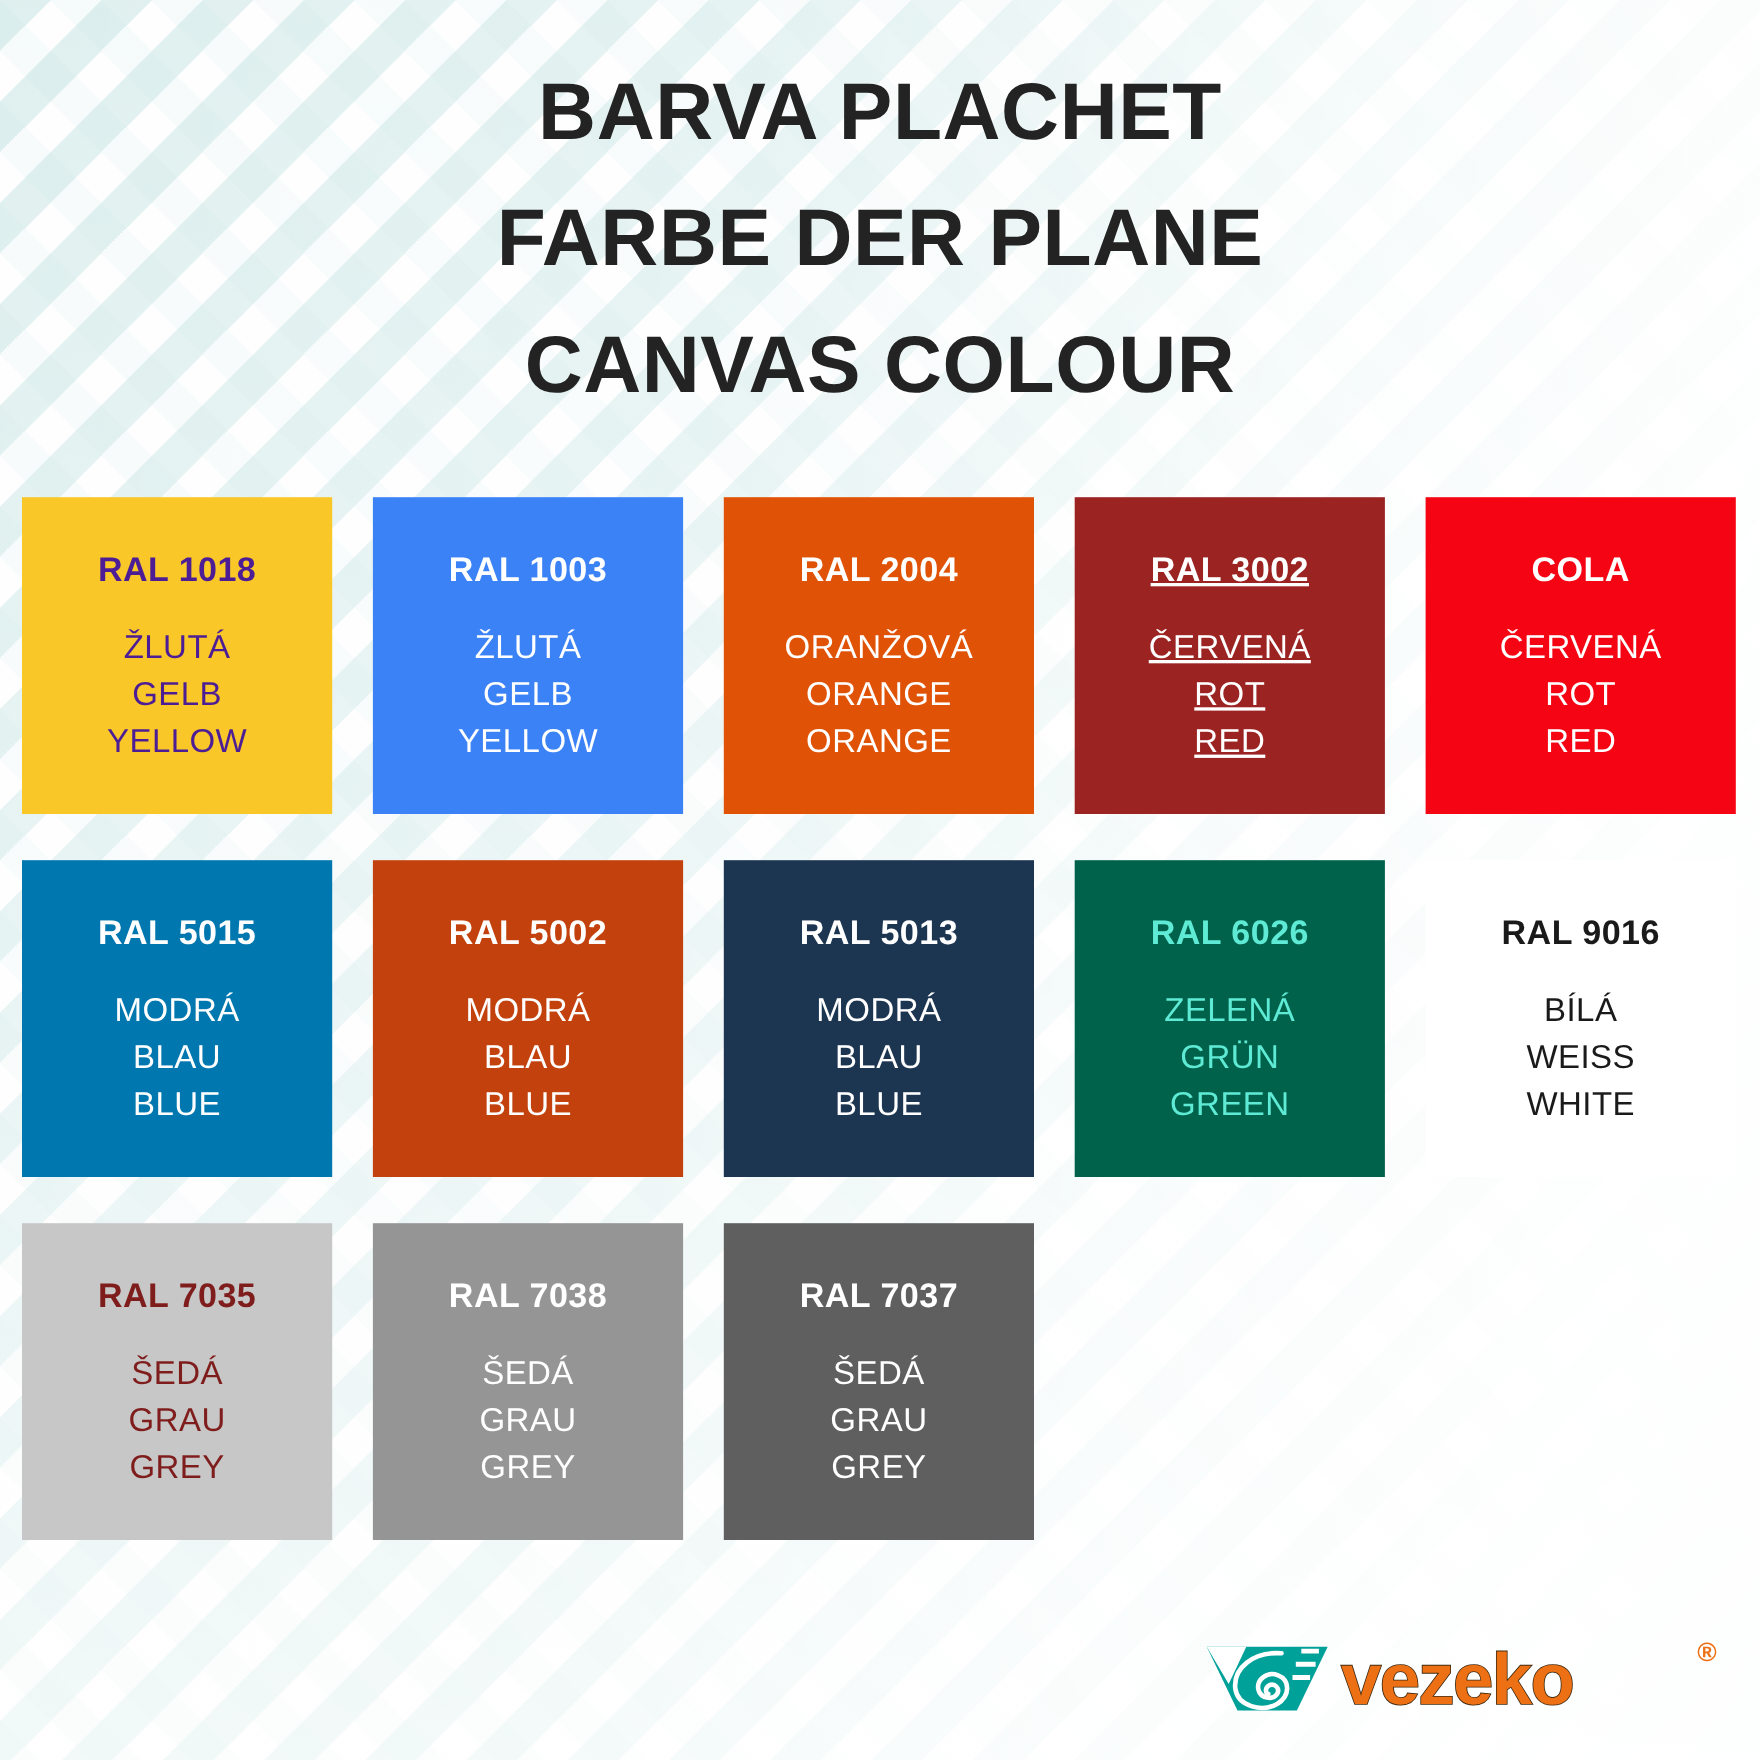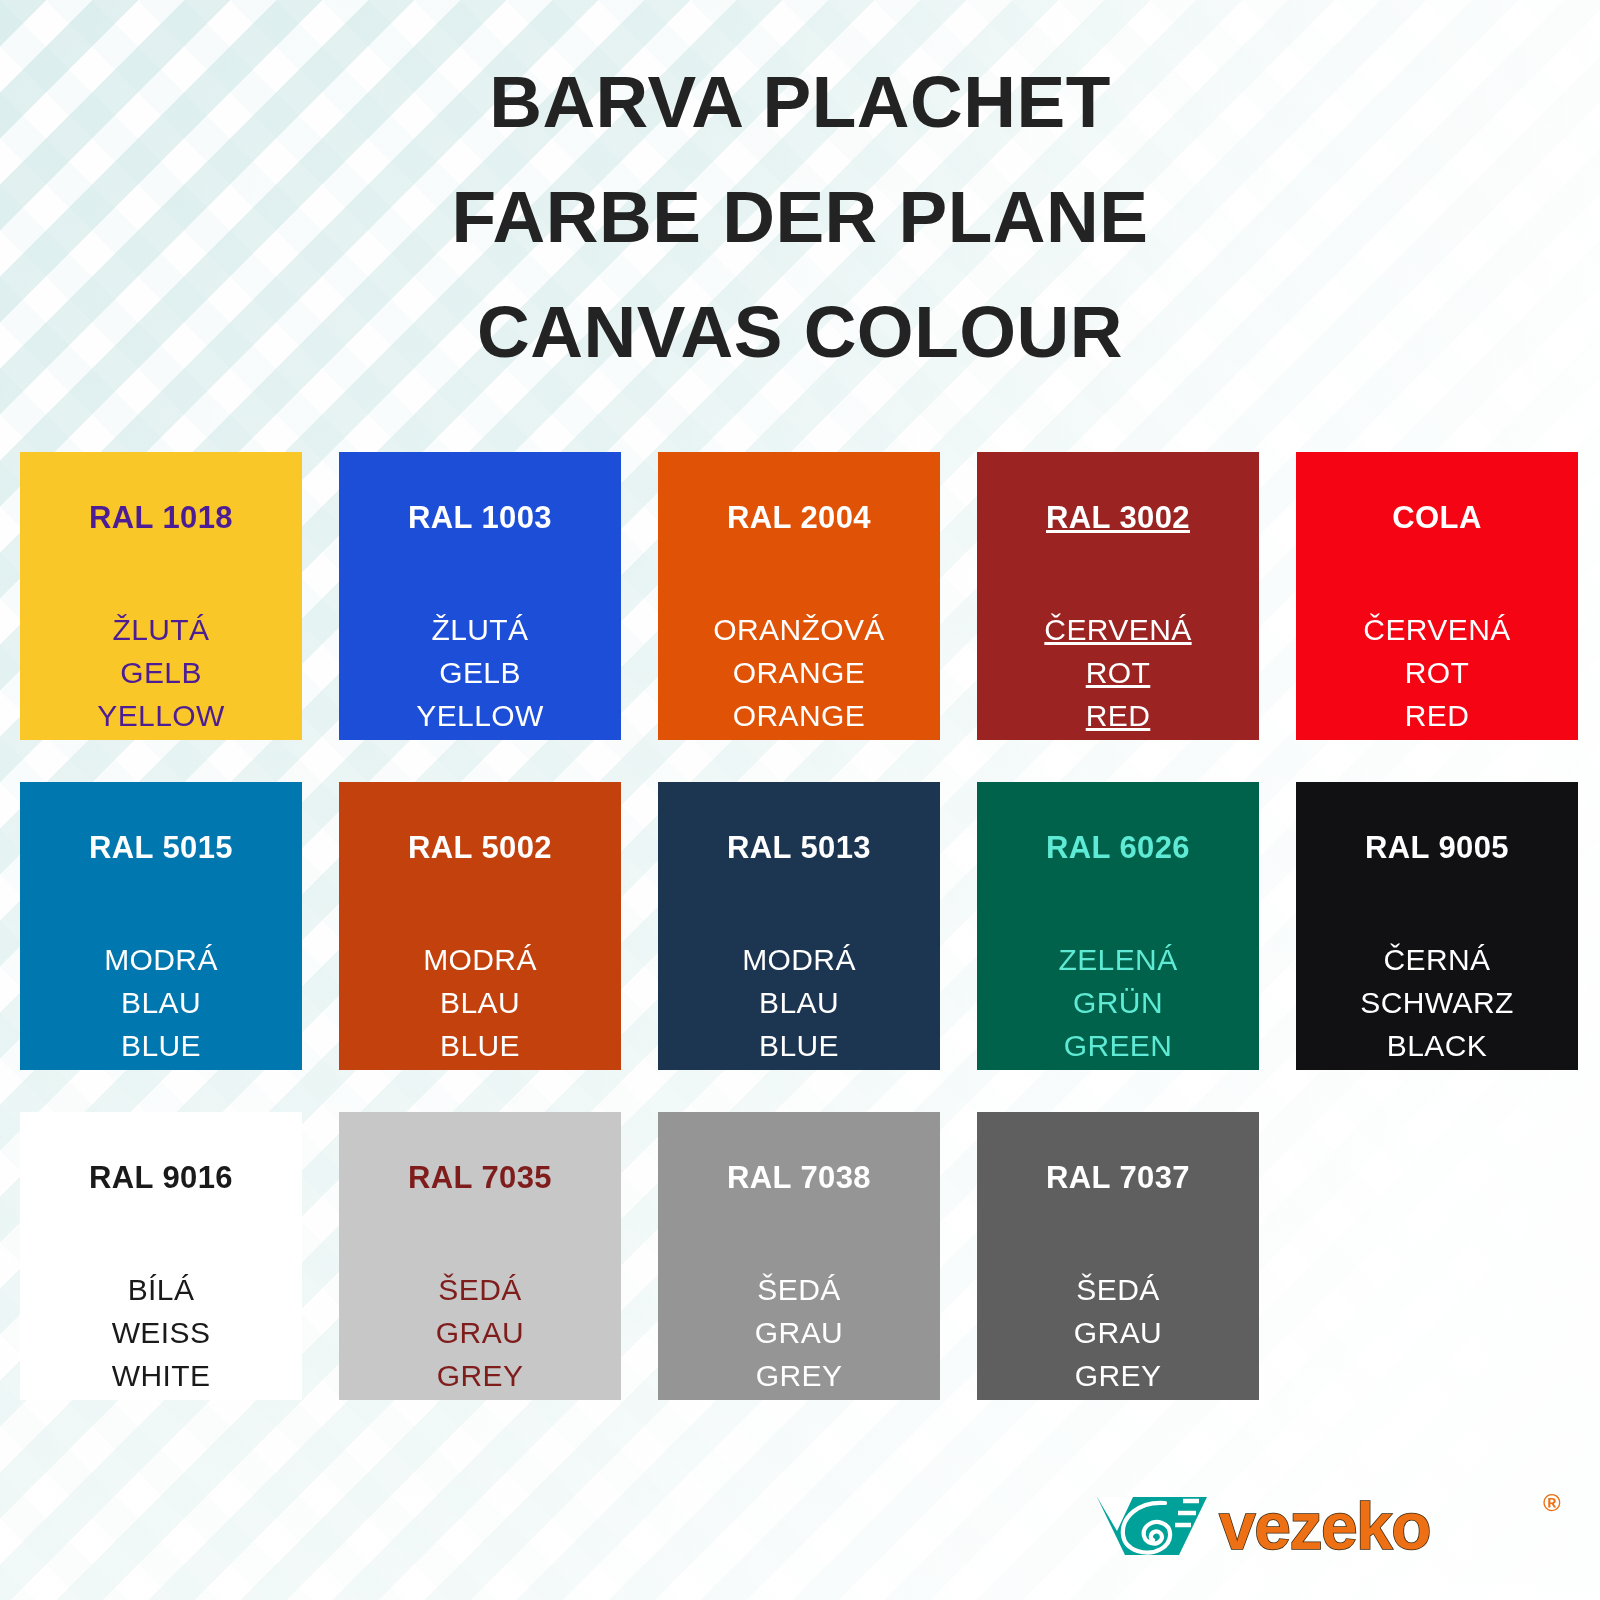--- a/index.html
+++ b/index.html
@@ -61,21 +61,21 @@
   .swatch{
     position:relative;
     display:flex; flex-direction:column; align-items:center;
     overflow:hidden;
   }
   .swatch .code{
     font-size:31px; font-weight:bold; letter-spacing:.4px;
     margin-top:48px;
   }
   .swatch .names{
-    margin-top:72px; text-align:center;
+    margin-top:31px; text-align:center;
   }
   .swatch .names div{
     font-size:30px; font-weight:300; line-height:43px; letter-spacing:.4px;
   }
   .swatch.empty{ background:transparent; }
 
   
   #logo{
     position:absolute; left:1095px; top:1487px;
     width:470px; height:78px;
@@ -115,21 +115,21 @@
 
   <div id="swatch-grid">
       <div class="swatch" style="background: rgb(249, 199, 40); color: #4c1d95;">
         <div class="code">RAL 1018</div>
         <div class="names">
           <div>ŽLUTÁ</div>
           <div>GELB</div>
           <div>YELLOW</div>
         </div>
       </div>
-      <div class="swatch" style="background: #1d4ed8; color: rgb(255, 255, 255);">
+      <div class="swatch" style="background: #3b82f6; color: rgb(255, 255, 255);">
         <div class="code">RAL 1003</div>
         <div class="names">
           <div>ŽLUTÁ</div>
           <div>GELB</div>
           <div>YELLOW</div>
         </div>
       </div>
       <div class="swatch" style="background: rgb(224, 82, 6); color: rgb(255, 255, 255);">
         <div class="code">RAL 2004</div>
         <div class="names">
@@ -177,28 +177,20 @@
           <div>BLAU</div>
           <div>BLUE</div>
         </div>
       </div>
       <div class="swatch" style="background: rgb(0, 98, 75); color: #5eead4;">
         <div class="code">RAL 6026</div>
         <div class="names">
           <div>ZELENÁ</div>
           <div>GRÜN</div>
           <div>GREEN</div>
-        </div>
-      </div>
-      <div class="swatch" style="background: rgb(17, 17, 19); color: rgb(255, 255, 255);">
-        <div class="code">RAL 9005</div>
-        <div class="names">
-          <div>ČERNÁ</div>
-          <div>SCHWARZ</div>
-          <div>BLACK</div>
         </div>
       </div>
       <div class="swatch" style="background: rgb(255, 255, 255); color: rgb(26, 26, 26);">
         <div class="code">RAL 9016</div>
         <div class="names">
           <div>BÍLÁ</div>
           <div>WEISS</div>
           <div>WHITE</div>
         </div>
       </div>

